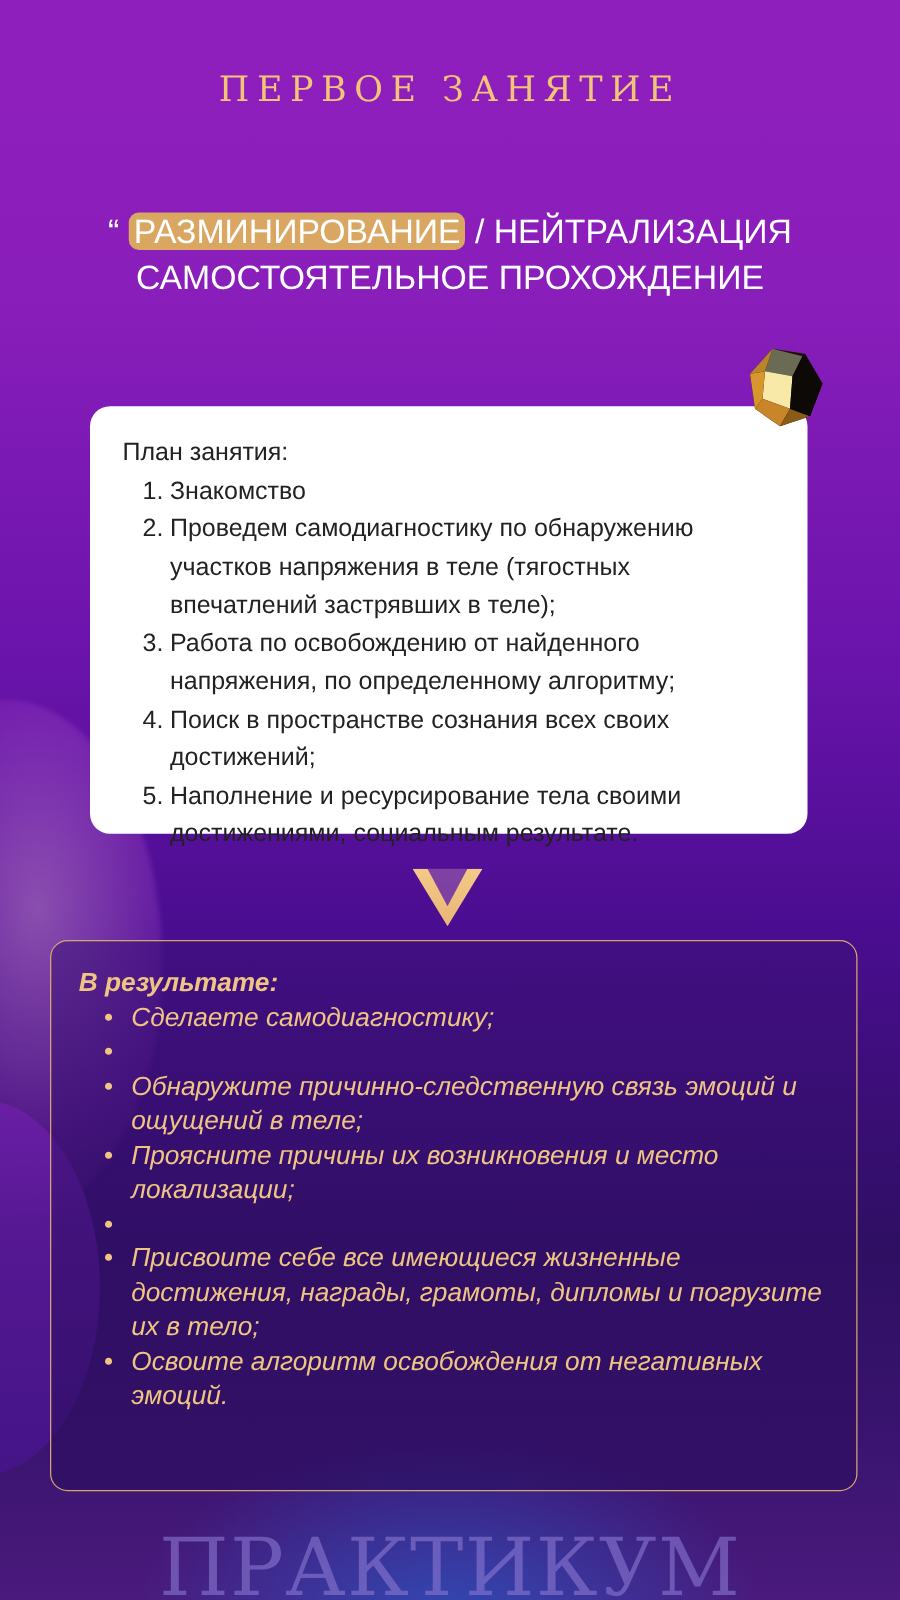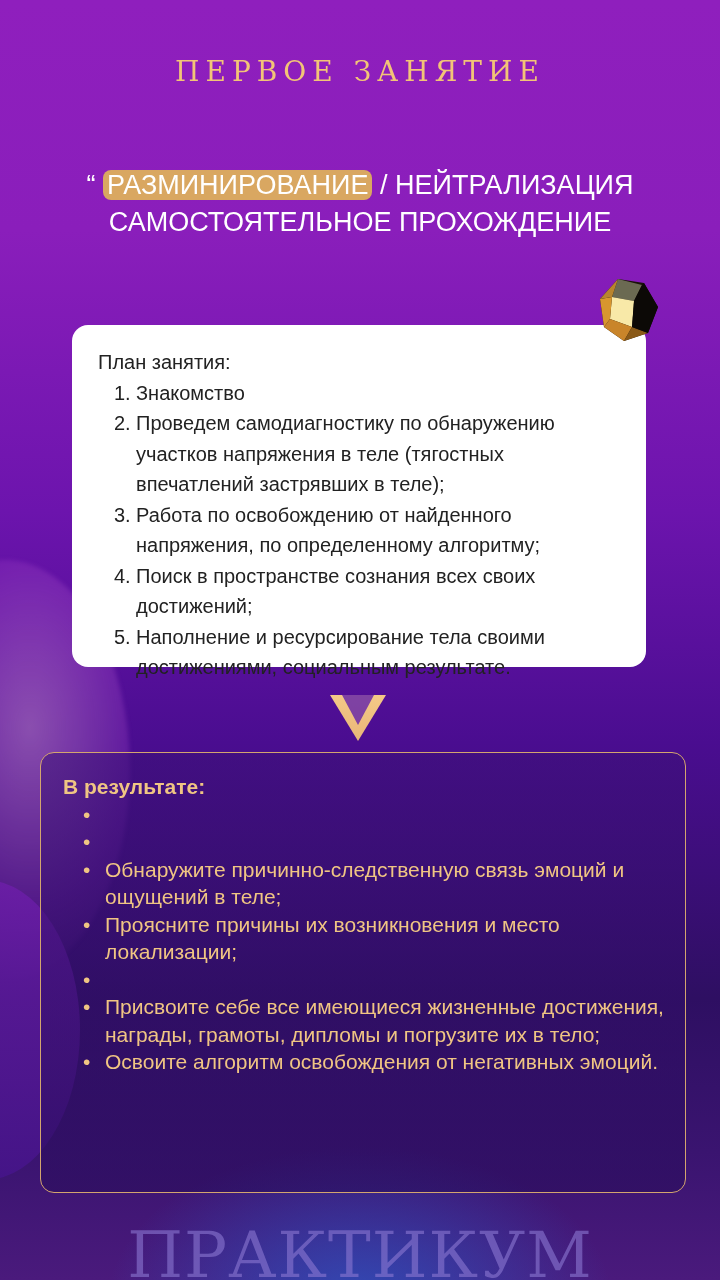--- a/index.html
+++ b/index.html
@@ -42,21 +42,21 @@
     font-size: 20px; line-height: 30.5px; margin-top: 16px;
   }
   .plan-card ol { list-style: none; margin-left: 16px; }
   .plan-card li { display: flex; }
   .plan-card li .num { width: 22px; flex: 0 0 22px; }
   .arrow { position: absolute; left: 330px; top: 695px; width: 56px; height: 46px; }
   .result-card {
     position: absolute; left: 40px; top: 752px; width: 646px; height: 441px;
     border: 1.5px solid #d4a56e; border-radius: 14px;
     background: linear-gradient(180deg, rgba(60,16,120,0.55), rgba(40,12,90,0.55));
-    padding: 20px 20px 0 22px; color: #f0c583; font-size: 21px; line-height: 27.5px;
+    padding: 20px 20px 0 22px; color: #f0c583; font-size: 21px; line-height: 27.5px; font-style: italic;
   }
   .result-card .head { font-weight: bold; font-size: 21px; }
   .result-card ul { list-style: none; margin-left: 20px; }
   .result-card li { display: flex; }
   .result-card li .dot { width: 22px; flex: 0 0 22px; }
   .brand {
     position: absolute; top: 1218px; left: 0; width: 720px; text-align: center;
     font-family: "DejaVu Serif", serif; font-size: 64px; color: rgba(140,120,210,0.6);
     letter-spacing: 1px;
   }
@@ -120,20 +120,21 @@
   </defs>
   <polygon points="0,0 56,0 28,46" fill="url(#ag)"></polygon>
   <polygon points="12,0 44,0 28,30" fill="#6a2aa8" opacity="0.85"></polygon>
 </svg>
 
 <div class="result-card">
   <div class="head">В результате:</div>
   <ul>
     <li>
         <span class="dot">•</span>
+        <span>Сделаете самодиагностику;</span>
       </li>
     <li>
         <span class="dot">•</span>
       </li>
     <li>
         <span class="dot">•</span>
         <span>Обнаружите причинно-следственную связь эмоций и ощущений в теле;</span>
       </li>
     <li>
         <span class="dot">•</span>

